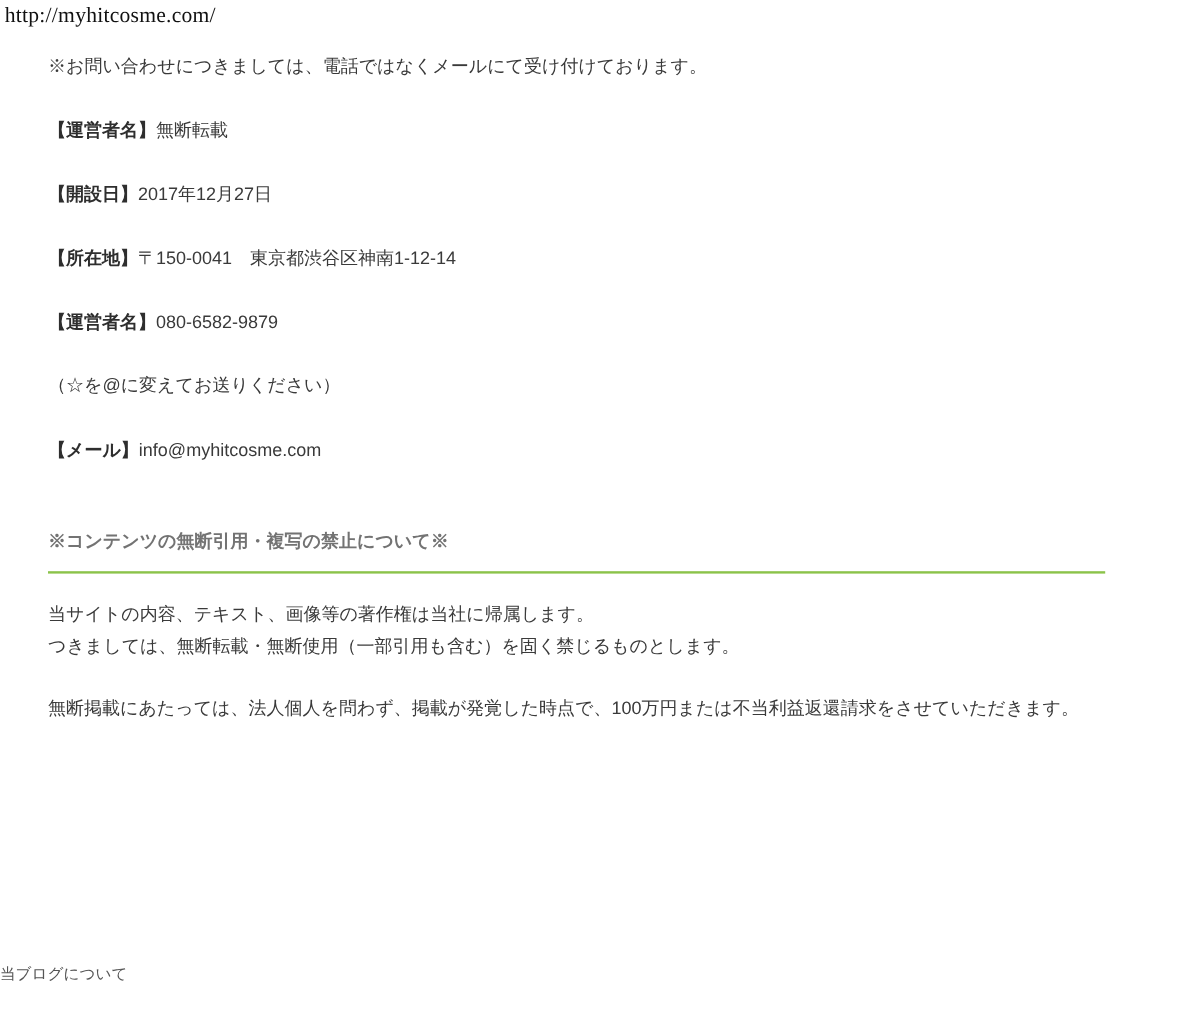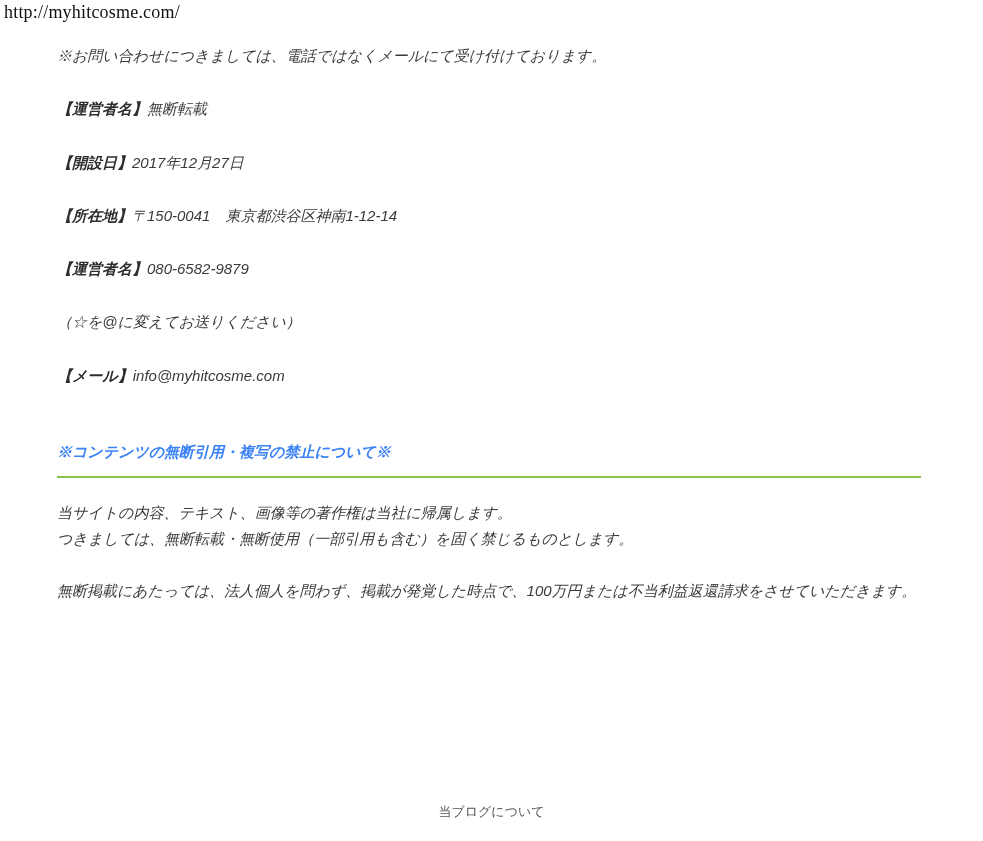--- a/index.html
+++ b/index.html
@@ -24,44 +24,43 @@
     letter-spacing: 0.2px;
   }
   .page {
     position: absolute;
     top: 44px;
     left: 0;
     right: 0;
     bottom: 0;
   }
   .content {
-    margin-left: 57px;
+    margin-left: 40px;
     margin-right: 62px;
     font-size: 15px;
     line-height: 1.55;
     color: #3a3a3a;
-    font-style: italic;
   }
   .para {
     margin: 0 0 30px 0;
   }
   .para.tight {
     margin-bottom: 0;
   }
   .label {
     font-weight: bold;
     color: #2e2e2e;
   }
   .spacer-block {
     height: 54px;
   }
   h2.section-title {
     font-size: 15px;
     font-weight: bold;
-    color: #3b82f6;
+    color: #737373;
     margin: 0 0 13px 0;
     padding: 0;
     line-height: 1.5;
   }
   .rule {
     border: 0;
     border-top: 2px solid #8bc34a;
     margin: 0 0 22px 0;
     height: 0;
   }
@@ -70,21 +69,21 @@
     line-height: 1.72;
   }
   .body-block:last-child {
     margin-bottom: 0;
   }
   .footer {
     position: absolute;
     left: 0;
     right: 0;
     bottom: 20px;
-    text-align: center;
+    text-align: left;
     font-size: 13px;
     color: #555555;
   }
   .footer a {
     color: #555555;
     text-decoration: none;
   }
 </style>
 </head>
 <body>

